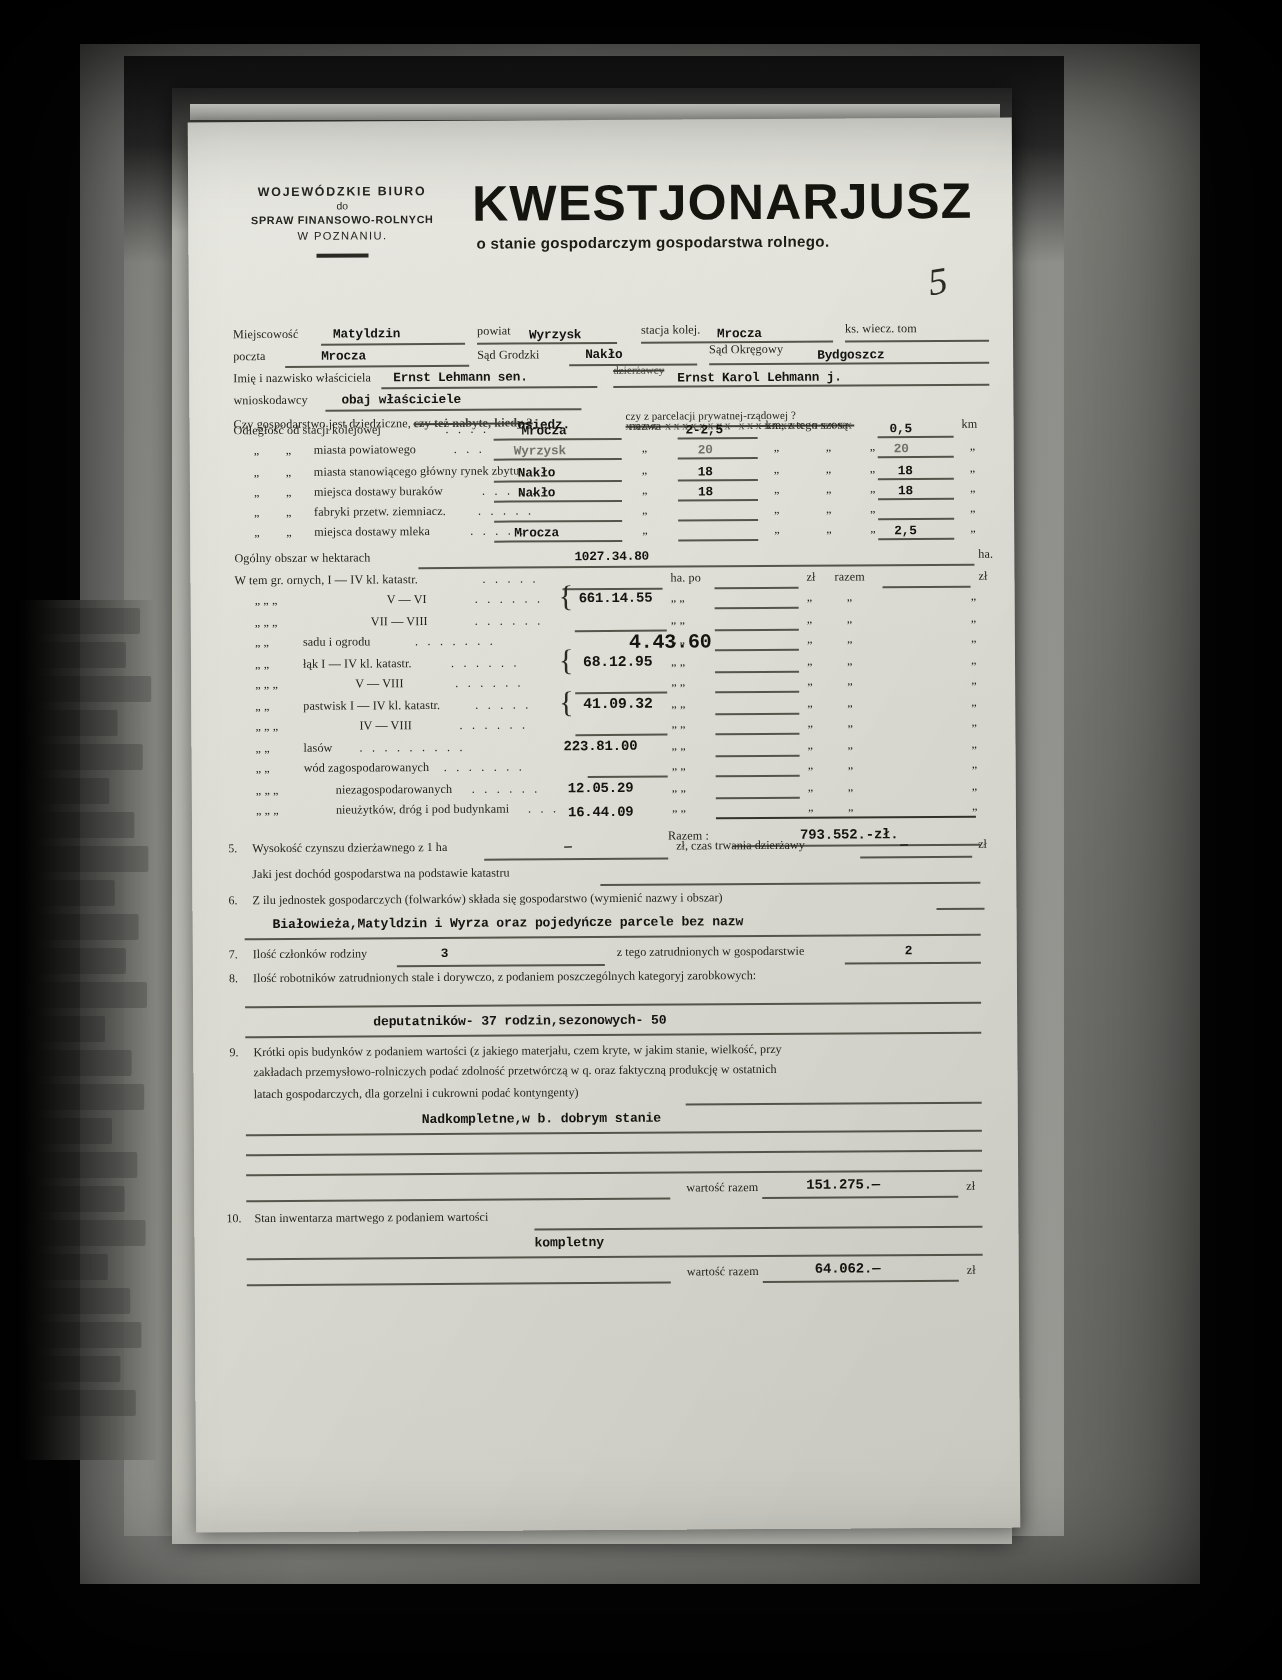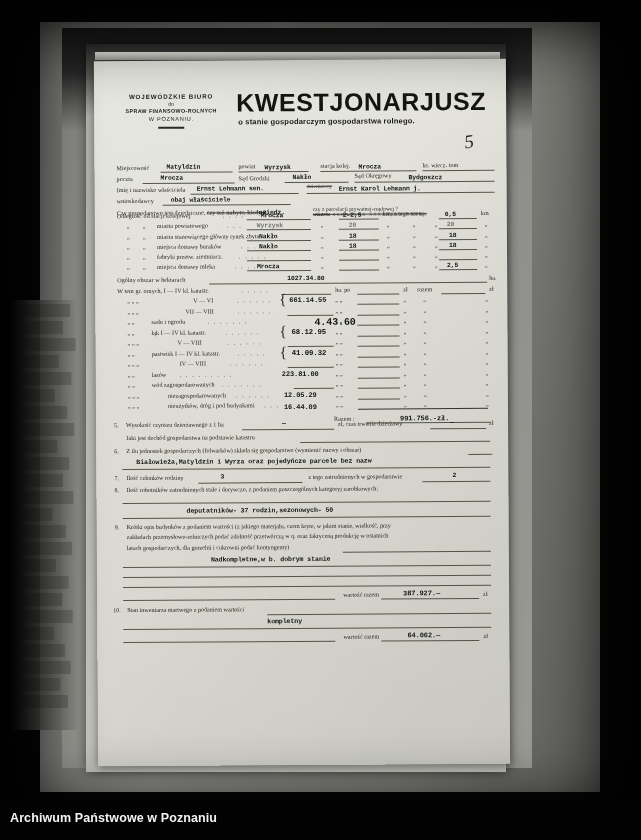--- a/index.html
+++ b/index.html
@@ -467,21 +467,21 @@
           <span class="lbl row" style="left:218px;top:2px">„  „</span>
           <span class="u" style="left:240px;top:0;width:130px;border-bottom:1.4px solid #33332c"></span>
           <span class="lbl row" style="left:286px;top:2px">„</span>
           <span class="lbl row" style="left:306px;top:2px">„</span>
           <span class="lbl row" style="left:368px;top:2px">„</span>
         </div>
 
         <div class="ar" style="height:14px">
           <span class="lbl row" style="left:216px;top:5px">Razem :</span>
           <span class="u" style="left:248px;top:3px;width:124px"></span>
-          <span class="typed row" style="left:282px;top:4px;font-size:7px">991.756.-zł.</span>
+          <span class="typed row" style="left:282px;top:4px;font-size:7px">793.552.-zł.</span>
         </div>
       </div>
 
       <div class="qs">
 
         <div class="qrow" style="height:13px">
           <span class="qno" style="top:3px">5.</span>
           <span class="qtxt" style="top:3px">Wysokość czynszu dzierżawnego z 1 ha</span>
           <span class="longline" style="left:128px;top:10px;width:92px"></span>
           <span class="typed row" style="left:168px;top:2px">—</span>
@@ -546,21 +546,21 @@
         <div class="qrow" style="height:10px">
           <span class="longline" style="left:8px;top:6px;width:368px"></span>
         </div>
         <div class="qrow" style="height:10px">
           <span class="longline" style="left:8px;top:6px;width:368px"></span>
         </div>
         <div class="qrow" style="height:14px">
           <span class="longline" style="left:8px;top:9px;width:212px"></span>
           <span class="lbl row" style="left:228px;top:3px">wartość razem</span>
           <span class="longline" style="left:266px;top:9px;width:98px"></span>
-          <span class="typed row" style="left:288px;top:1px;font-size:7px">387.927.—</span>
+          <span class="typed row" style="left:288px;top:1px;font-size:7px">151.275.—</span>
           <span class="lbl row" style="left:368px;top:3px">zł</span>
         </div>
 
         <div class="qrow" style="height:13px">
           <span class="qno" style="top:3px;left:-2px">10.</span>
           <span class="qtxt" style="top:3px">Stan inwentarza martwego z podaniem wartości</span>
           <span class="longline" style="left:152px;top:10px;width:224px"></span>
         </div>
         <div class="qrow" style="height:15px">
           <span class="longline" style="left:8px;top:11px;width:368px"></span>
@@ -573,16 +573,13 @@
           <span class="typed row" style="left:292px;top:1px;font-size:7px">64.062.—</span>
           <span class="lbl row" style="left:368px;top:3px">zł</span>
         </div>
 
       </div>
     </div>
   </div>
 
   <div class="vignette"></div>
 
-  <div class="footer">
-    <span>Archiwum Państwowe w Poznaniu</span>
-  </div>
 </div>
 
 </body></html>

